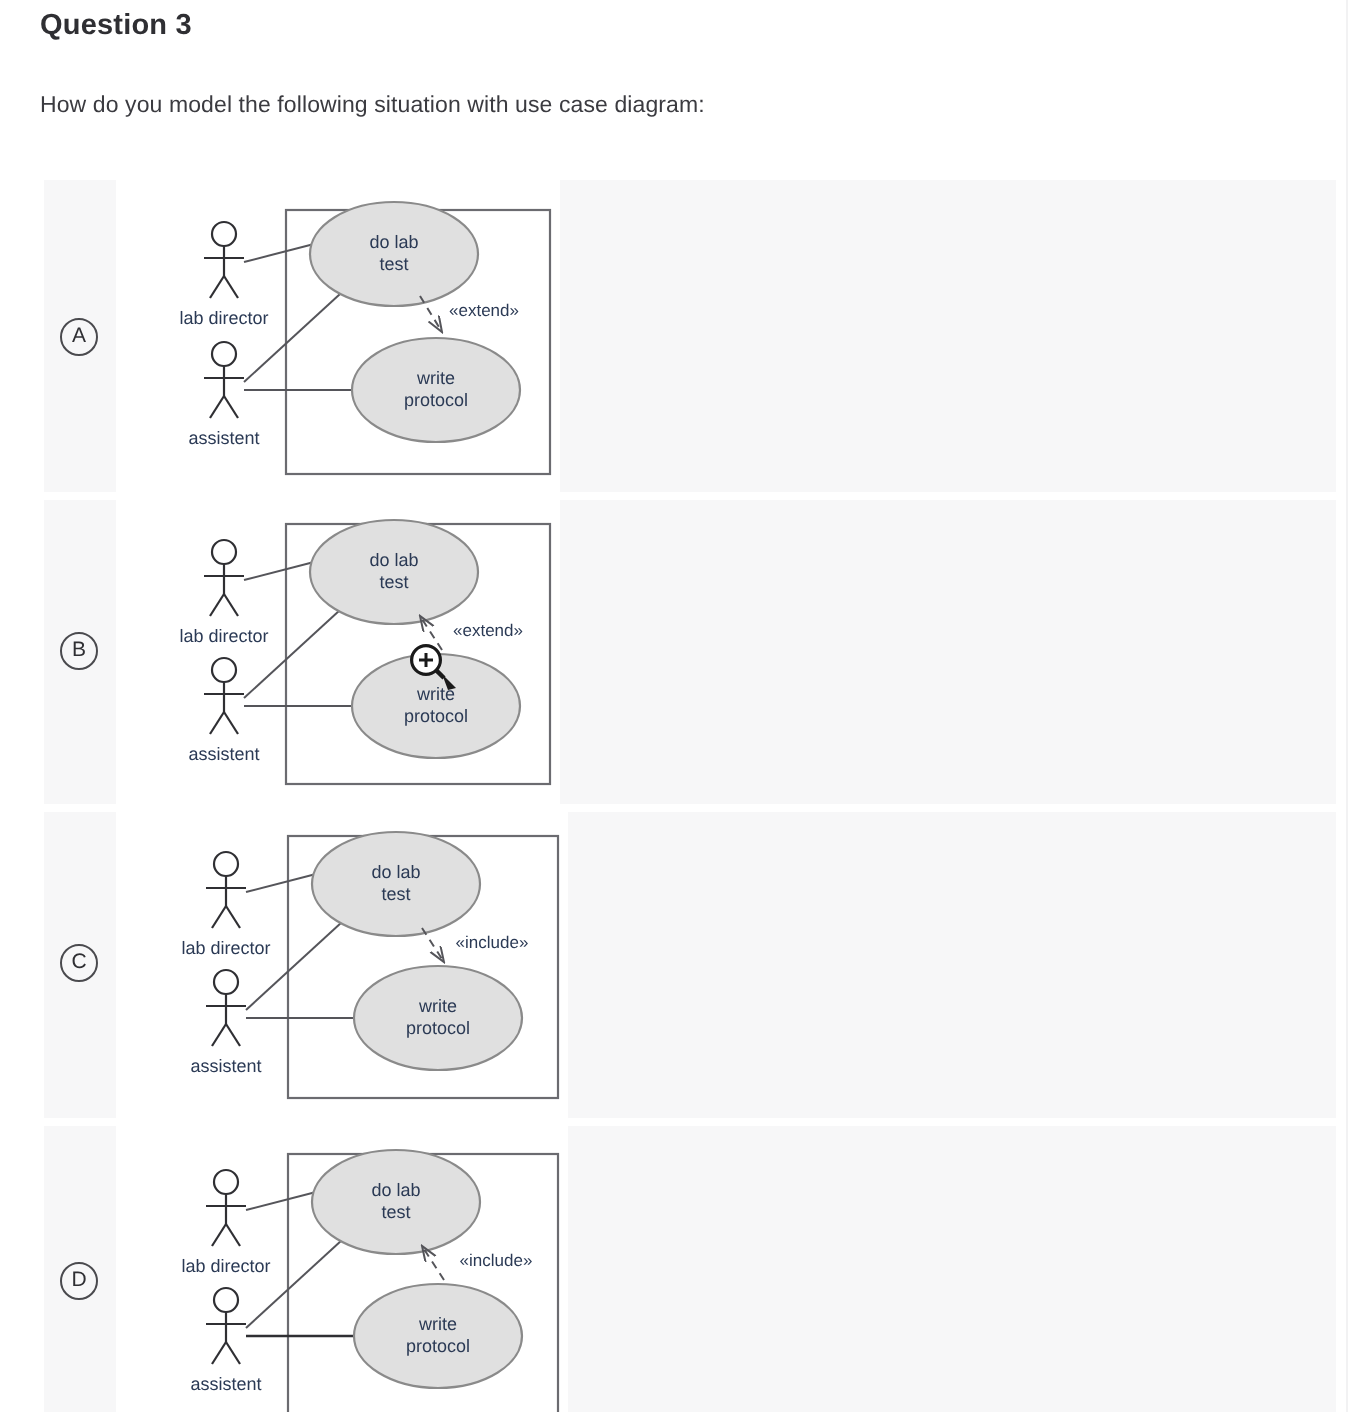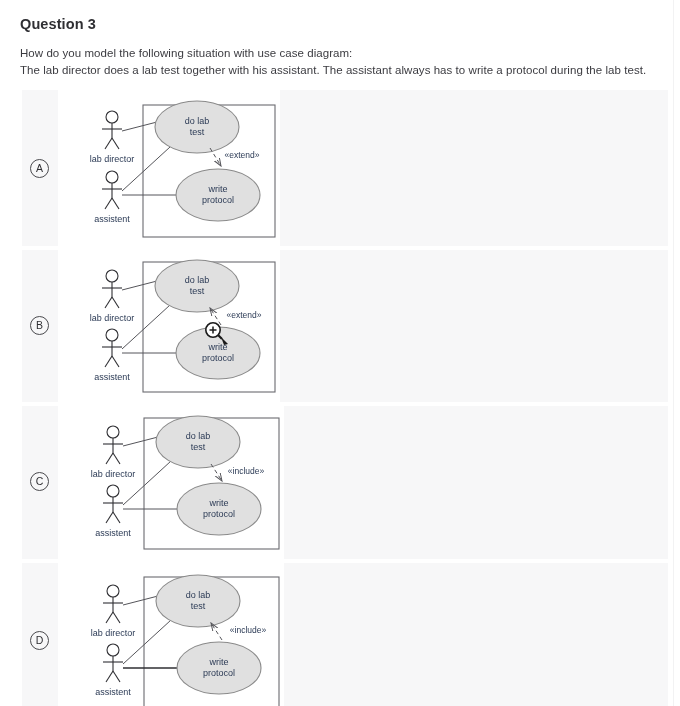--- a/index.html
+++ b/index.html
@@ -12,21 +12,21 @@
   }
   #page {
     position: relative;
     width: 680px; height: 706px;
     background: #ffffff;
   }
 
   
   .q-title {
     position: absolute;
-    left: 20px; top: 16px;
+    left: 20px; top: 5px;
     font-size: 14.5px;
     font-weight: 700;
     color: #2f2f33;
     letter-spacing: 0.1px;
   }
   .q-prompt {
     position: absolute;
     left: 20px; top: 47px;
     font-size: 11.5px;
     color: #3b3b40;
@@ -74,21 +74,20 @@
     background: #f2f2f3;
   }
 </style>
 </head>
 <body>
 
 <div id="page">
 
   <div class="q-title">Question 3</div>
   <div class="q-prompt">How do you model the following situation with use case diagram:</div>
-  <div class="q-body">The lab director does a lab test together with his assistant. The assistant always has to write a protocol during the lab test.</div>
 
   <div class="opt-row" style="top:90px;height:156px;">
     <div class="opt-letter" style="top:69px;">A</div>
     <div class="diagram-wrap" style="width:222px;height:156px;">
       <svg width="222" height="156" viewBox="0 0 222 156">
         <rect x="0" y="0" width="222" height="156" fill="#ffffff"></rect>
 
         <rect x="85" y="15" width="132" height="132" fill="none" stroke="#6b6b70" stroke-width="1.1"></rect>
 
         <g stroke="#2f2f33" stroke-width="1.1" fill="none">

